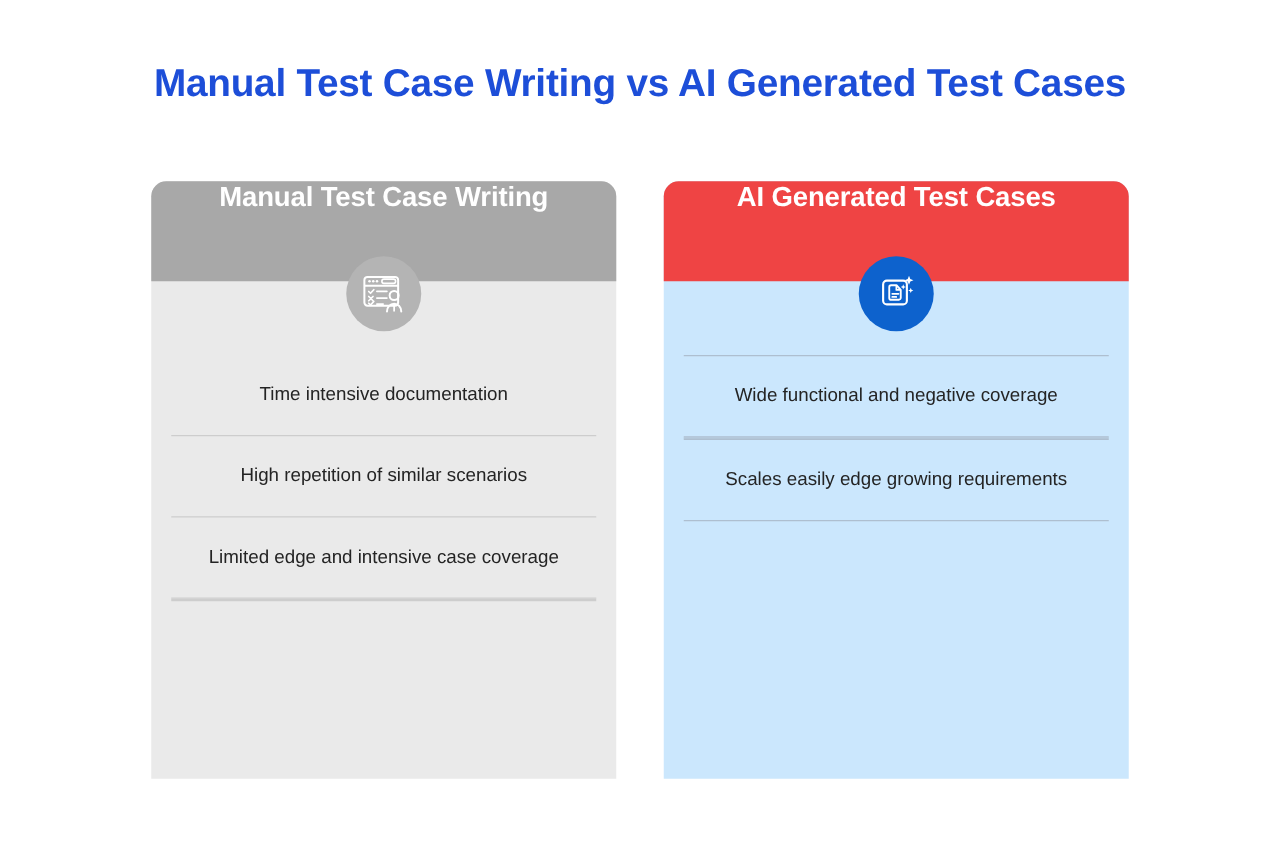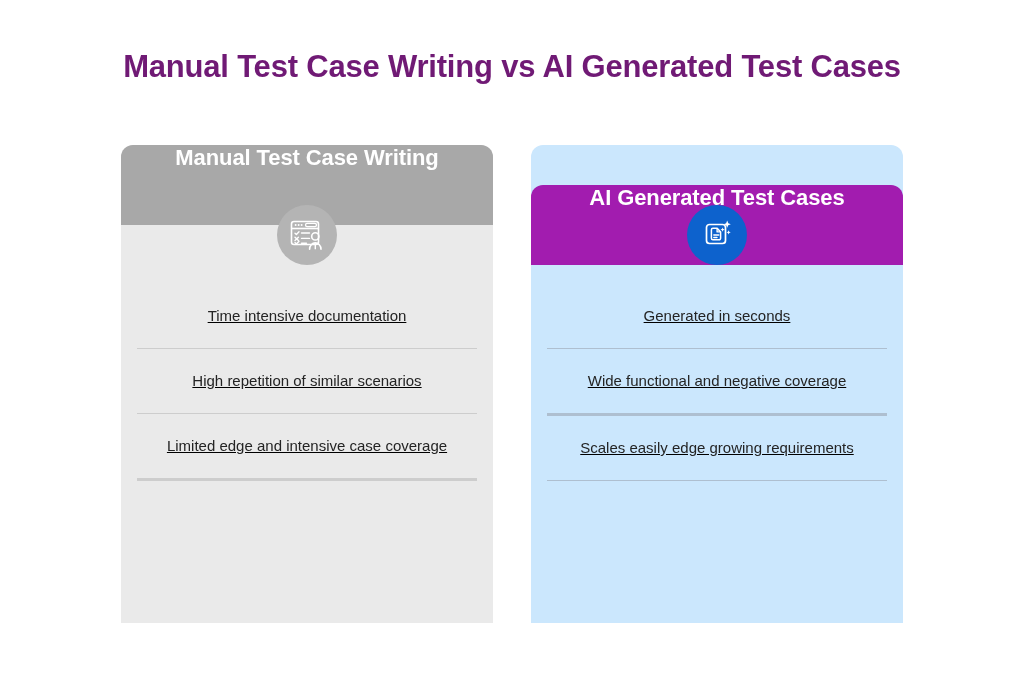--- a/index.html
+++ b/index.html
@@ -20,21 +20,21 @@
     background: #ffffff;
   }
   .page-title {
     position: absolute;
     left: 0;
     top: 47px;
     width: 1024px;
     text-align: center;
     font-size: 31px;
     font-weight: bold;
-    color: #701a75;
+    color: #1d4ed8;
     letter-spacing: -0.2px;
     line-height: 40px;
     white-space: nowrap;
   }
   .card {
     position: absolute;
     top: 145px;
     width: 372px;
     height: 478px;
     border-radius: 12px 12px 0 0;
@@ -49,21 +49,21 @@
     top: 0;
     width: 100%;
     height: 80px;
     border-radius: 12px 12px 0 0;
     display: flex;
     justify-content: center;
     box-sizing: border-box;
     padding-bottom: 6px;
   }
   .card-left  .card-header { background: #a8a8a8; }
-  .card-right .card-header { background: #a21caf; margin-top: 40px; }
+  .card-right .card-header { background: #ef4444; }
 
   .card-header-title {
     font-size: 22px;
     font-weight: bold;
     color: #ffffff;
     letter-spacing: -0.1px;
     white-space: nowrap;
   }
 
   .icon-badge {
@@ -79,21 +79,20 @@
     justify-content: center;
   }
   .card-left  .icon-badge { background: #b4b4b4; }
   .card-right .icon-badge { background: #0d62cd; }
 
   .items {
     position: absolute;
     left: 16px;
     right: 16px;
     top: 139px;
-    text-decoration: underline;
   }
   .item {
     height: 64px;
     display: flex;
     align-items: center;
     justify-content: center;
     text-align: center;
     box-sizing: border-box;
   }
   .item-label {
@@ -168,23 +167,20 @@
         <path d="M19.2 12.2h-4.3a1.5 1.5 0 00-1.5 1.5v8.6a1.5 1.5 0 001.5 1.5h6.2a1.5 1.5 0 001.5-1.5v-6.4l-3.4-3.7z" stroke="#ffffff" stroke-width="1.5" stroke-linejoin="round"></path>
         <path d="M19.1 12.3v3.6h3.5" stroke="#ffffff" stroke-width="1.4" stroke-linejoin="round"></path>
         <path d="M15.8 19h5M15.8 21.5h3.2" stroke="#ffffff" stroke-width="1.4" stroke-linecap="round"></path>
         <path d="M29.2 4.6l1.05 2.55 2.55 1.05-2.55 1.05L29.2 11.8l-1.05-2.55L25.6 8.2l2.55-1.05L29.2 4.6z" fill="#ffffff"></path>
         <path d="M24.6 11.4l.62 1.5 1.5.62-1.5.62-.62 1.5-.62-1.5-1.5-.62 1.5-.62.62-1.5z" fill="#ffffff"></path>
         <path d="M30.6 14.2l.62 1.5 1.5.62-1.5.62-.62 1.5-.62-1.5-1.5-.62 1.5-.62.62-1.5z" fill="#ffffff"></path>
       </svg>
     </div>
 
     <div class="items">
-      <div class="item">
-        <span class="item-label">Generated in seconds</span>
-      </div>
       <div class="divider"></div>
       <div class="item">
         <span class="item-label">Wide functional and negative coverage</span>
       </div>
       <div class="divider"></div>
       <div class="divider"></div>
       <div class="divider"></div>
       <div class="item">
         <span class="item-label">Scales easily edge growing requirements</span>
       </div>

